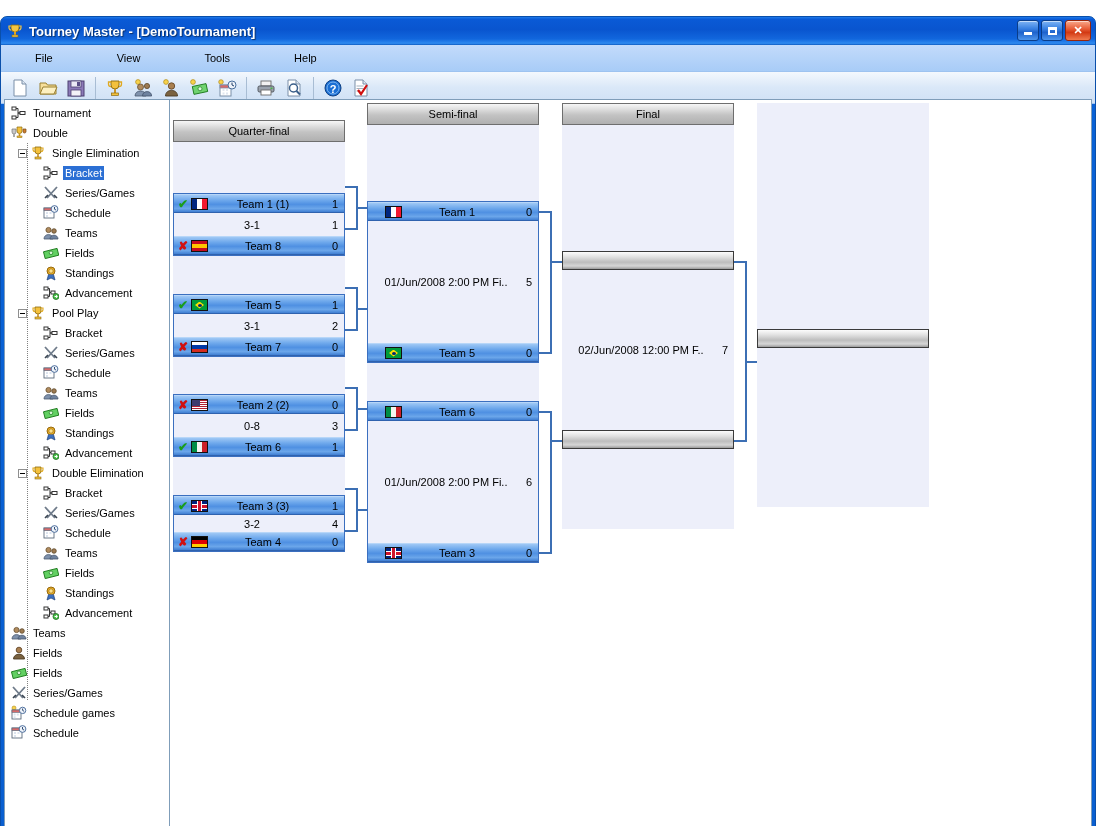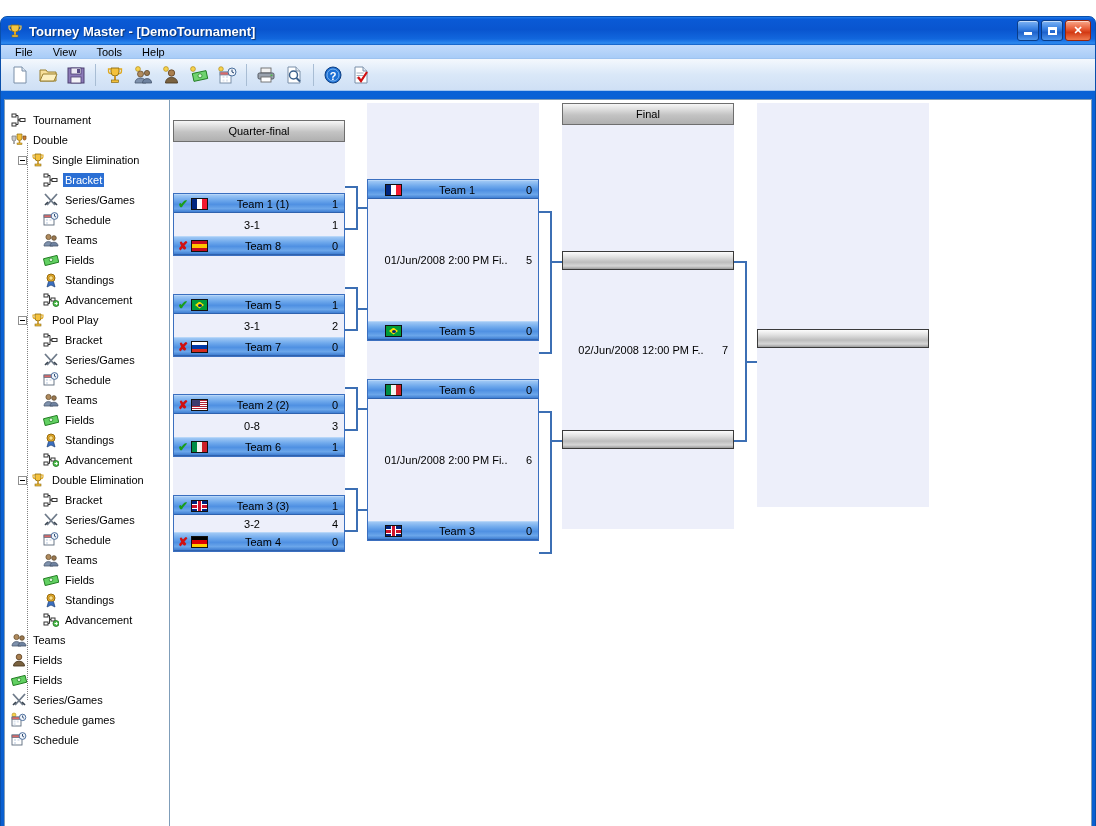--- a/index.html
+++ b/index.html
@@ -68,26 +68,27 @@
   }
   .win-btn .glyph-min {
     width: 8px; height: 3px; background: #fff; margin-top: 6px;
   }
   .win-btn .glyph-max {
     width: 9px; height: 8px; border: 2px solid #fff; border-top-width: 3px;
   }
 
   
   .menubar {
-    height: 14px;
+    height: 27px;
     background: linear-gradient(to bottom, #c3dbfb 0%, #a8ccf7 100%);
     display: flex;
     align-items: center;
-    padding-left: 4px;
+    padding-left: 24px;
     border-bottom: 1px solid #9ec3f0;
+    gap: 44px;
   }
   .menu-item {
     padding: 2px 10px;
     color: #000;
     font-size: 11px;
     cursor: default;
   }
 
   
   .toolbar {
@@ -125,21 +126,21 @@
   .sidebar {
     width: 165px;
     background: #ffffff;
     border: 1px solid #7f9db9;
     border-right: none;
     overflow: hidden;
     position: relative;
     flex: none;
   }
   .tree {
-    padding: 10px 0 0 2px;
+    padding: 3px 0 0 2px;
   }
   .node {
     display: flex;
     align-items: center;
     height: 20px;
     font-size: 11px;
     color: #000;
     white-space: nowrap;
     cursor: default;
     position: relative;
@@ -903,20 +904,21 @@
                 <div class="team-row">
                   <span class="mark lose">✘</span>
                   <span class="flag f-de"></span>
                   <span class="team-name">Team 4</span>
                   <span class="team-score">0</span>
                 </div>
               </div>
             </div>
           </div>
           <div class="round-col" style="left: 197px; width: 172px; top: 3px;">
+            <div class="round-head">Semi-final</div>
             <div class="round-body" style="height: 404px;">
               <div class="match" style="top: 76px;">
                 <div class="team-row">
                   <span class="mark "></span>
                   <span class="flag f-fr"></span>
                   <span class="team-name">Team 1</span>
                   <span class="team-score">0</span>
                 </div>
                 <div class="info-row" style="height: 122px;">
                   <span class="info-text">01/Jun/2008 2:00 PM Fi..</span>

